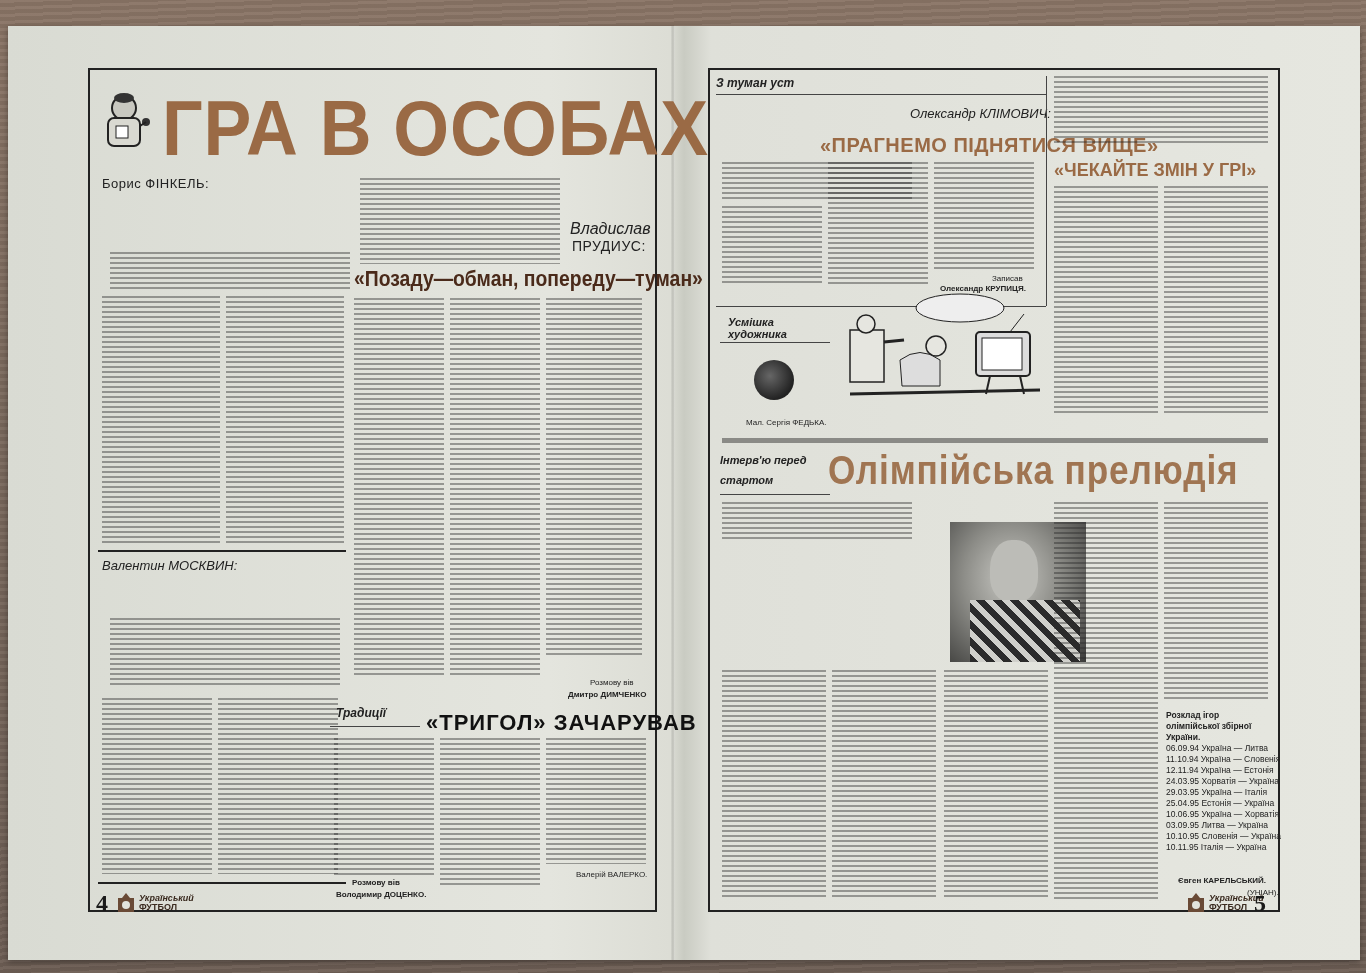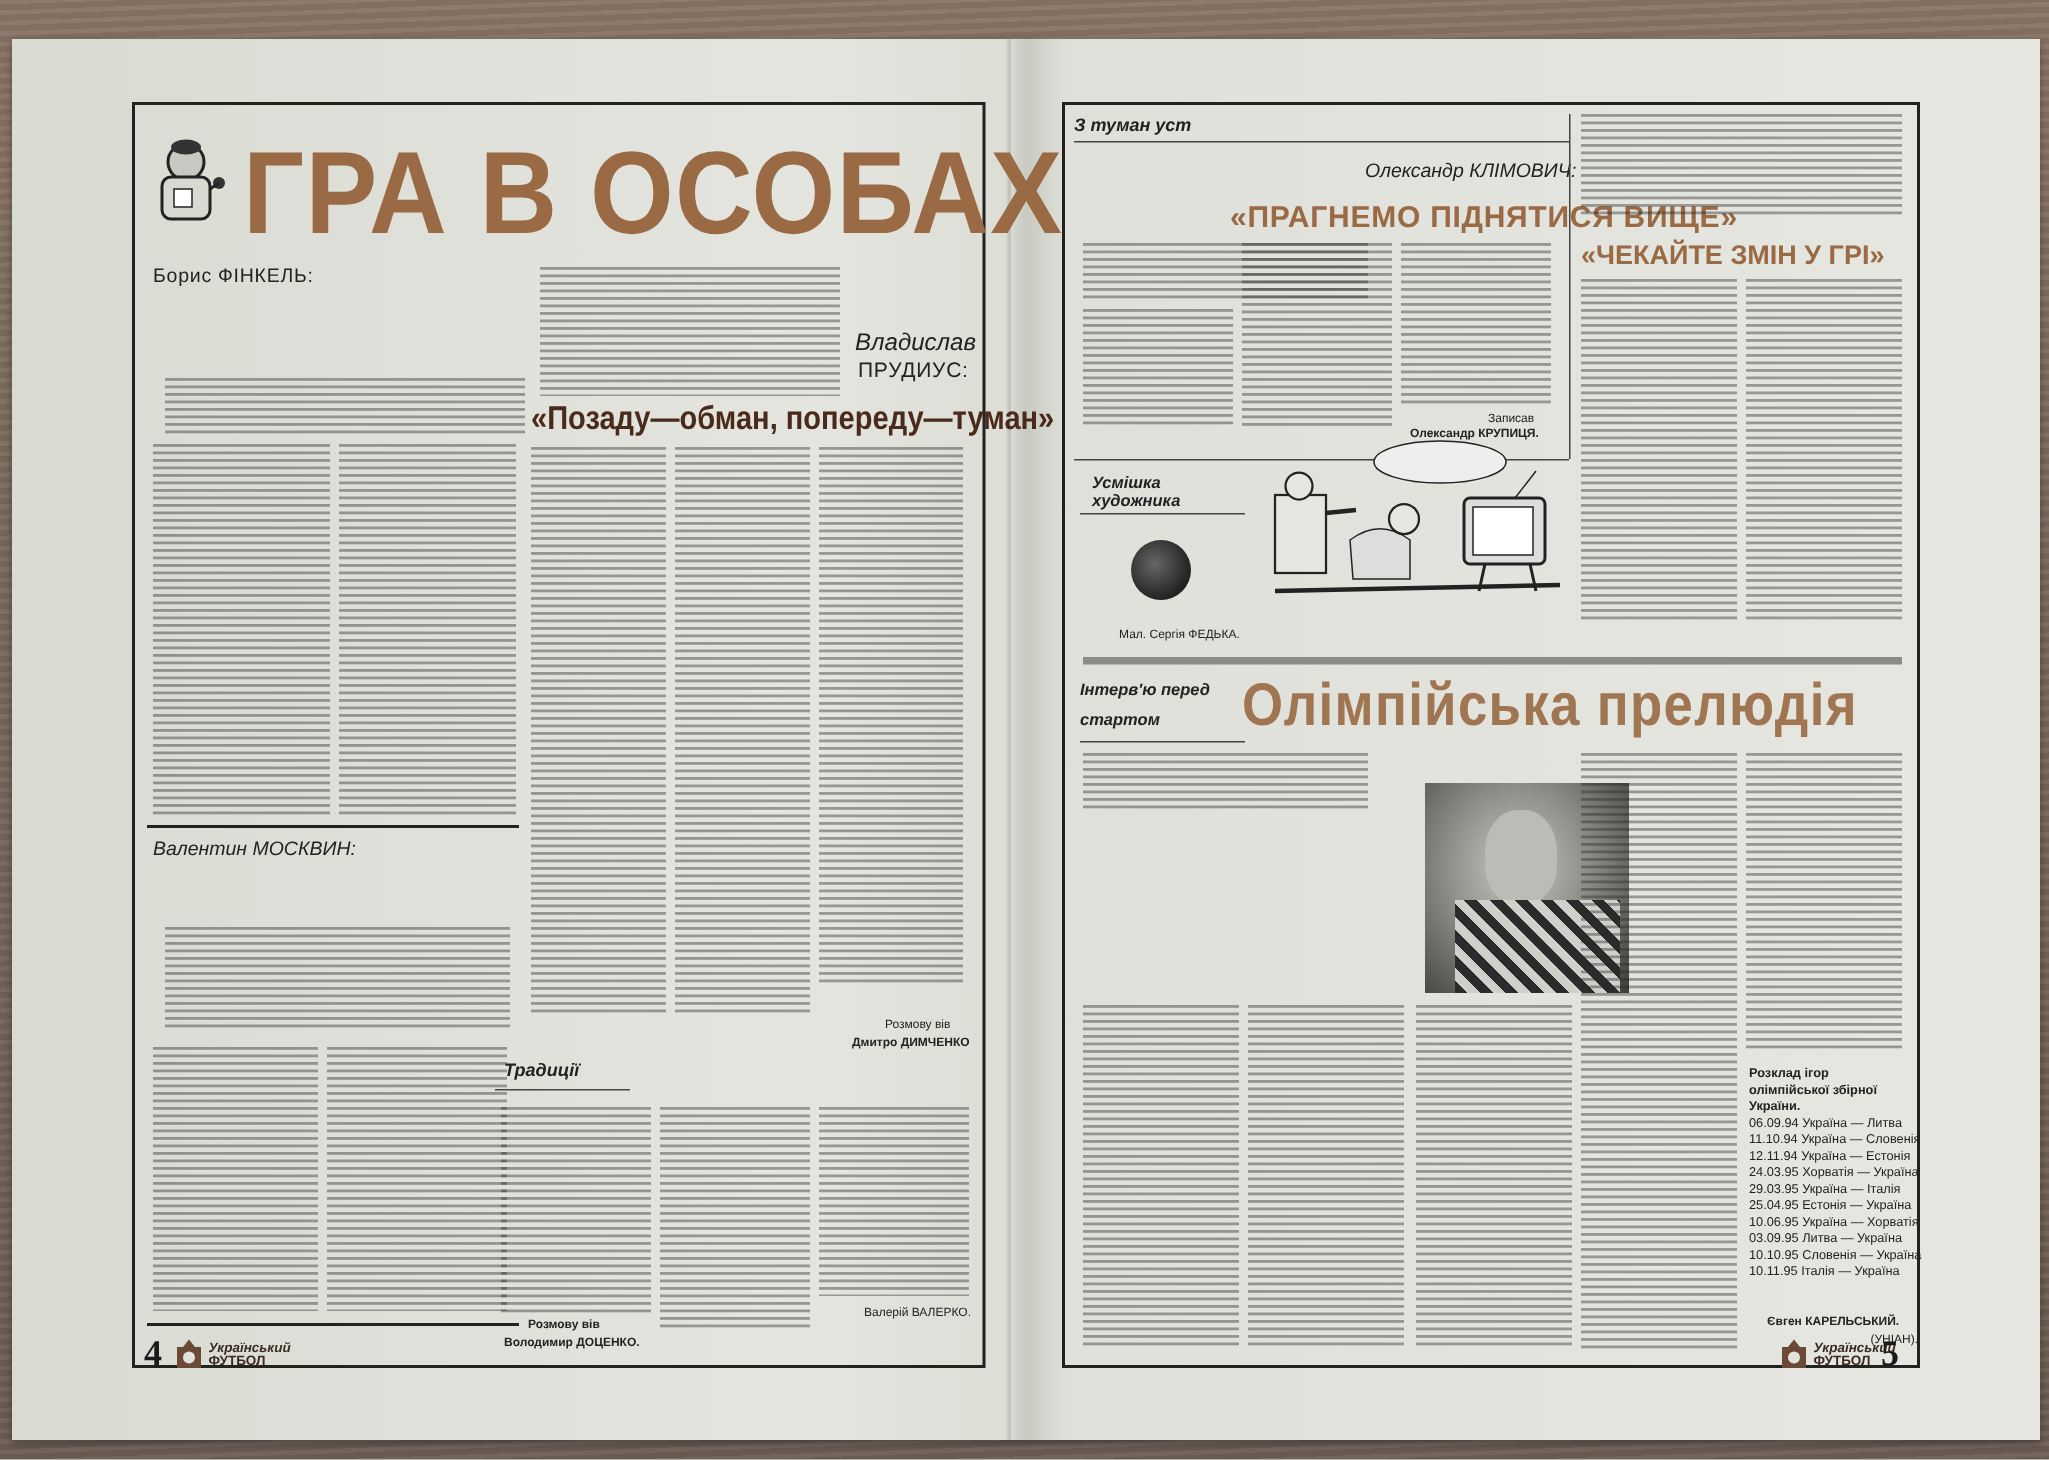--- a/index.html
+++ b/index.html
@@ -79,20 +79,21 @@
 
     <div class="abs by" style="left:12px;top:488px;font-size:13px;">Валентин МОСКВИН:</div>
     <div class="txt" style="left:20px;top:548px;width:230px;height:70px;"></div>
     <div class="txt" style="left:12px;top:628px;width:110px;height:176px;"></div>
     <div class="txt" style="left:128px;top:628px;width:120px;height:176px;"></div>
 
     <div class="rule" style="left:8px;top:812px;width:248px;"></div>
 
     <div class="abs by" style="left:246px;top:636px;font-size:12px;font-weight:700;">Традиції</div>
     <div class="thin" style="left:240px;top:656px;width:90px;"></div>
+    <div class="abs" style="left:336px;top:640px;font-size:22px;font-weight:700;letter-spacing:1px;color:#111;white-space:nowrap;">«ТРИГОЛ» ЗАЧАРУВАВ</div>
     <div class="txt" style="left:244px;top:668px;width:100px;height:140px;"></div>
     <div class="txt" style="left:350px;top:668px;width:100px;height:150px;"></div>
     <div class="txt" style="left:456px;top:668px;width:100px;height:126px;"></div>
     <div class="abs small" style="left:262px;top:808px;font-weight:700;">Розмову вів</div>
     <div class="abs small" style="left:230px;top:820px;font-weight:700;padding-left:16px;">Володимир ДОЦЕНКО.</div>
     <div class="abs small" style="left:486px;top:800px;font-weight:400;text-align:center;">Валерій ВАЛЕРКО.</div>
   </div>
 
   <div class="rule" style="left:212px;top:884px;width:435px;"></div>
   <div class="abs pagenum" style="left:88px;top:864px;">4</div>

